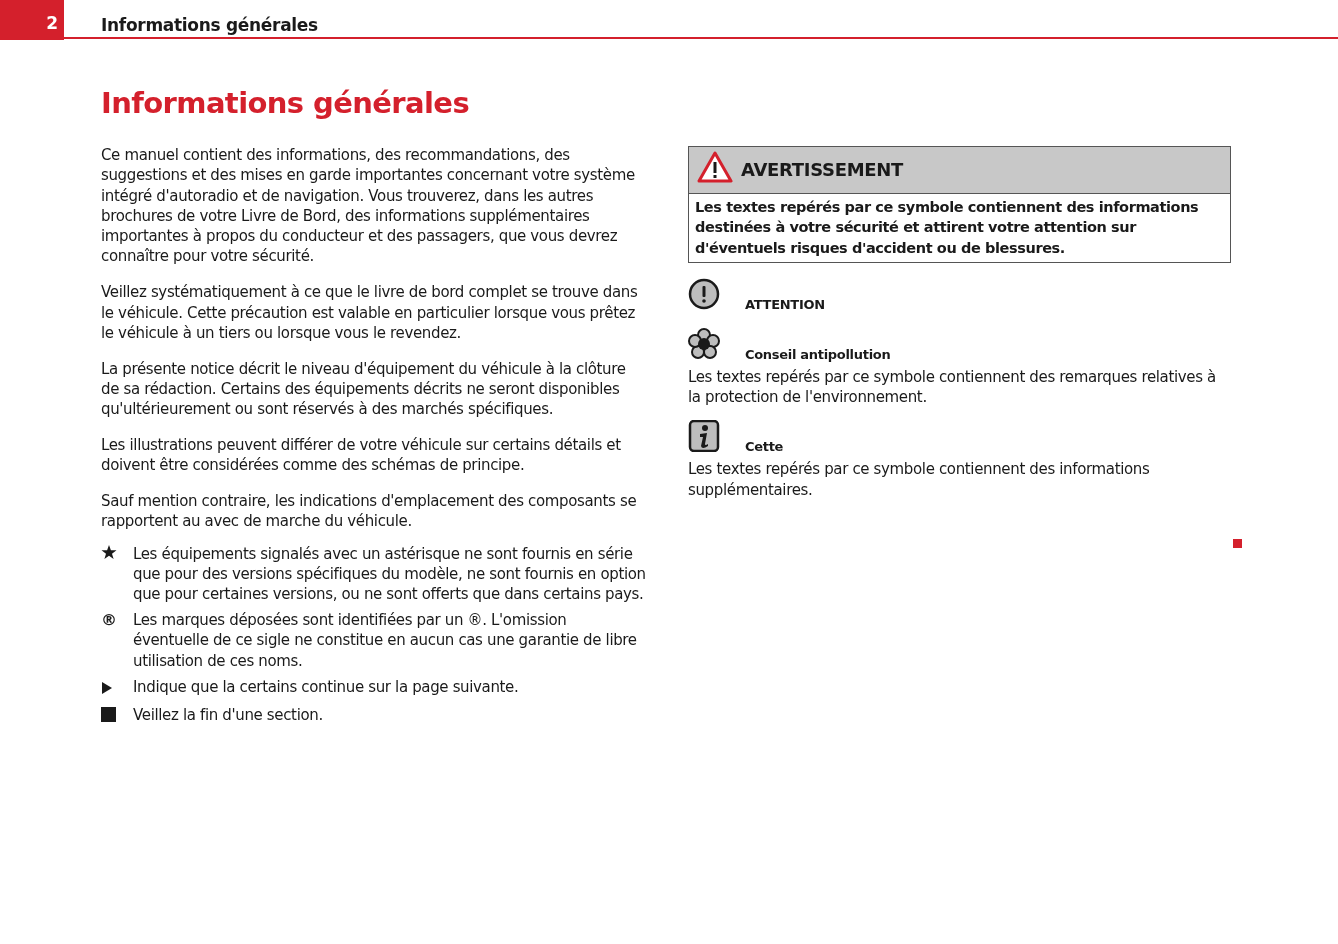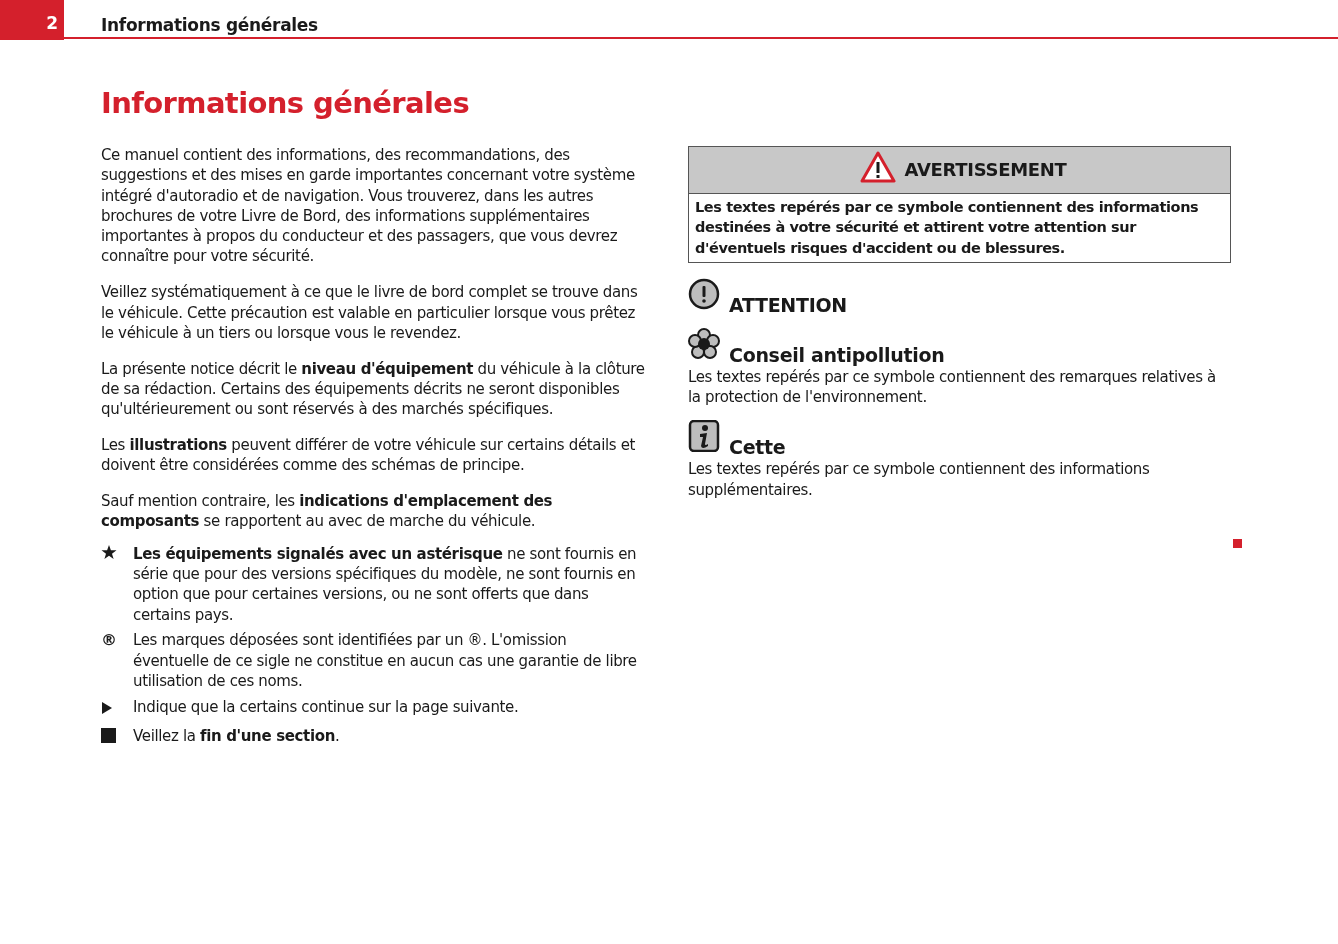--- a/index.html
+++ b/index.html
@@ -28,35 +28,35 @@
   .page-title {
     position: absolute; left: 101px; top: 86px; font-weight: bold; font-size: 29px;
     color: #d4202c; letter-spacing: -0.6px; margin: 0;
   }
   .col {
     position: absolute; font-size: 15px; line-height: 20.3px; letter-spacing: -0.35px;
   }
   .col-left { left: 101px; top: 145px; width: 545px; }
   .col-right { left: 688px; top: 146px; width: 543px; }
   p { margin: 0 0 15.5px 0; }
-  b { font-weight: bold; }
+  b { font-weight: normal; }
   .legend-item { display: flex; margin-bottom: 5.5px; }
   .legend-sym { width: 32px; flex: none; font-weight: bold; font-size: 16px; }
   .legend-text { flex: 1; }
   .warn-box {
     border: 1px solid #555; width: 541px; margin-bottom: 18px;
   }
   .warn-head {
     background: #c8c8c8; height: 46px; border-bottom: 1px solid #555;
-    display: flex; align-items: center; padding-left: 8px; justify-content: center;
+    display: flex; align-items: center; padding-left: 8px;
   }
   .warn-head .lbl { font-weight: bold; font-size: 18px; margin-left: 8px; letter-spacing: -0.3px; }
   .warn-body { padding: 3px 6px 4px 6px; font-weight: bold; font-size: 14.5px; line-height: 20.3px; letter-spacing: -0.4px; }
   .note-head { display: flex; align-items: flex-end; height: 34px; margin-bottom: 2px; }
-  .note-head .lbl { font-weight: bold; font-size: 19px; margin-left: 9px; line-height: 20px; letter-spacing: -0.3px; }
+  .note-head .lbl { font-weight: bold; font-size: 13px; margin-left: 25px; line-height: 20px; letter-spacing: -0.3px; }
   .note-block { margin-bottom: 16px; }
   .end-mark {
     position: absolute; left: 1233px; top: 539px; width: 9px; height: 9px; background: #d4202c;
   }
 </style>
 </head>
 <body>
 
 <div class="header-bar">
   <div class="page-num-box">

